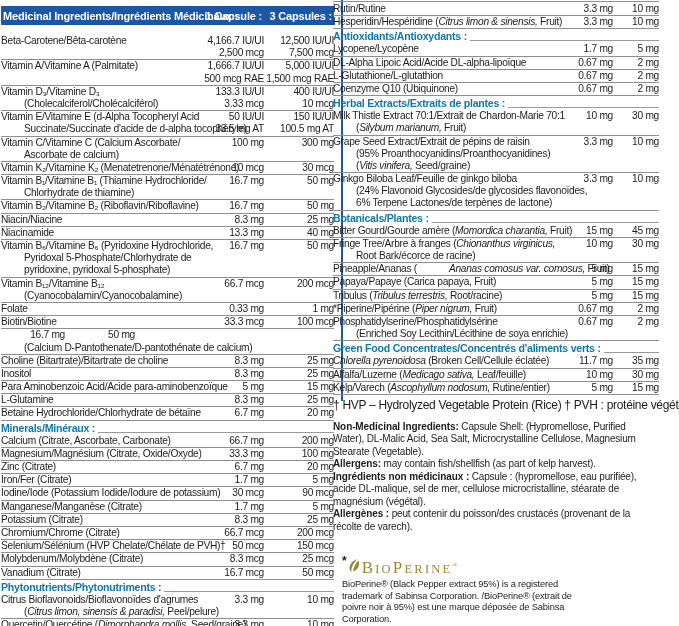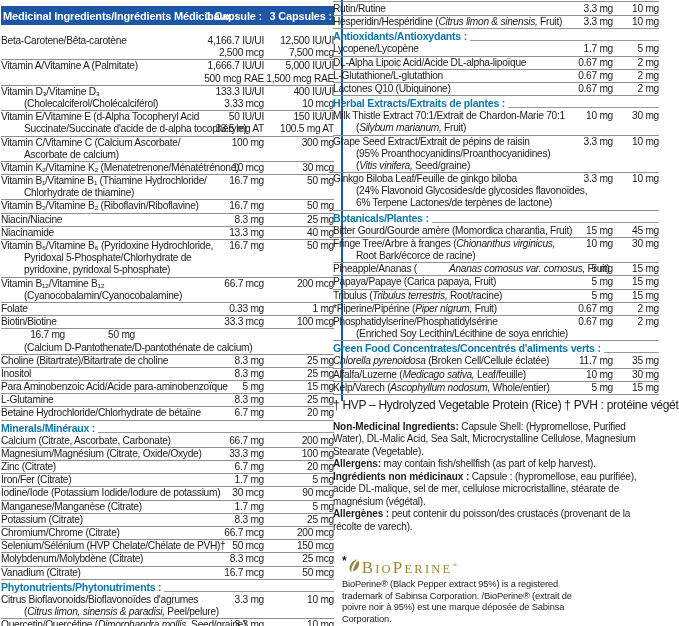--- a/index.html
+++ b/index.html
@@ -396,21 +396,21 @@
         </div>
         <div class="ing-row">
           <div class="row-line">
             <span class="cell-name"><span>L-Glutathione/L-glutathion</span></span>
             <span class="cell-v1">0.67 mg</span>
             <span class="cell-v2">2 mg</span>
           </div>
         </div>
         <div class="ing-row">
           <div class="row-line">
-            <span class="cell-name"><span>Lactones Q10 (Ubiquinone)</span></span>
+            <span class="cell-name"><span>Coenzyme Q10 (Ubiquinone)</span></span>
             <span class="cell-v1">0.67 mg</span>
             <span class="cell-v2">2 mg</span>
           </div>
         </div>
         <div class="section-header">
           <span class="section-label">Herbal Extracts/Extraits de plantes :</span>
           <span class="section-rule"></span>
         </div>
         <div class="ing-row">
           <div class="row-line">
@@ -457,21 +457,21 @@
             <span class="cell-v1"></span>
             <span class="cell-v2"></span>
           </div>
         </div>
         <div class="section-header">
           <span class="section-label">Botanicals/Plantes :</span>
           <span class="section-rule"></span>
         </div>
         <div class="ing-row">
           <div class="row-line">
-            <span class="cell-name"><span>Bitter Gourd/Gourde amère (</span><span style=" text-align: center;">Momordica charantia,</span><span> Fruit)</span></span>
+            <span class="cell-name"><span>Bitter Gourd/Gourde amère (</span><span style="font-style: italic; text-align: center;">Momordica charantia,</span><span> Fruit)</span></span>
             <span class="cell-v1">15 mg</span>
             <span class="cell-v2">45 mg</span>
           </div>
         </div>
         <div class="ing-row">
           <div class="row-line">
             <span class="cell-name"><span>Fringe Tree/Arbre à franges (</span><span style="font-style: italic;">Chionanthus virginicus,</span></span>
             <span class="cell-v1">10 mg</span>
             <span class="cell-v2">30 mg</span>
           </div>
@@ -534,21 +534,21 @@
         </div>
         <div class="ing-row">
           <div class="row-line">
             <span class="cell-name"><span>Alfalfa/Luzerne (</span><span style="font-style: italic;">Medicago sativa,</span><span> Leaf/feuille)</span></span>
             <span class="cell-v1">10 mg</span>
             <span class="cell-v2">30 mg</span>
           </div>
         </div>
         <div class="ing-row">
           <div class="row-line">
-            <span class="cell-name"><span>Kelp/Varech (</span><span style="font-style: italic;">Ascophyllum nodosum,</span><span> Whole/entier)</span></span>
+            <span class="cell-name"><span>Kelp/Varech (</span><span style="font-style: italic;">Ascophyllum nodosum,</span><span> Rutine/entier)</span></span>
             <span class="cell-v1">5 mg</span>
             <span class="cell-v2">15 mg</span>
           </div>
         </div>
       </div>
     <div class="footnote">† HVP – Hydrolyzed Vegetable Protein (Rice) † PVH : protéine végétale hydrolysée (riz)</div>
     <div class="paras" id="paras">
         <p><b>Non-Medicinal Ingredients:</b> Capsule Shell: (Hypromellose, Purified Water), DL-Malic Acid, Sea Salt, Microcrystalline Cellulose, Magnesium Stearate (Vegetable).</p>
         <p><b>Allergens:</b> may contain fish/shellfish (as part of kelp harvest).</p>
         <p><b>Ingrédients non médicinaux :</b> Capsule : (hypromellose, eau purifiée), acide DL-malique, sel de mer, cellulose microcristalline, stéarate de magnésium (végétal).</p>

